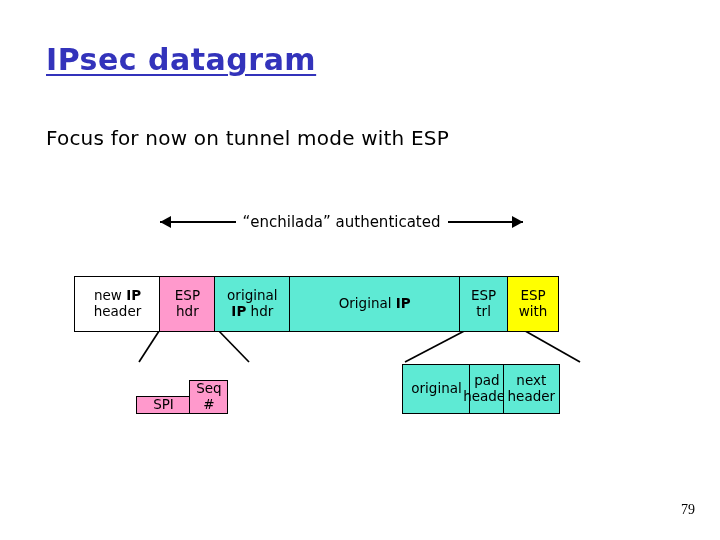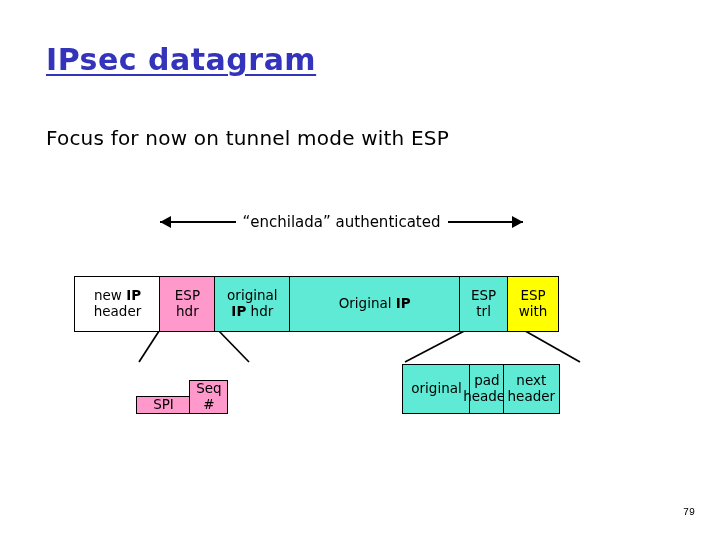--- a/index.html
+++ b/index.html
@@ -134,22 +134,22 @@
     left: 0; top: 0;
     width: 720px; height: 540px;
     pointer-events: none;
   }
 
   
   #page-number {
     position: absolute;
     right: 25px;
     bottom: 22px;
-    font-family: Liberation Mono, monospace;
-    font-size: 10px;
+    font-family: Liberation Serif, serif;
+    font-size: 14px;
     color: #000;
   }
 </style>
 </head>
 <body>
 
 <div id="slide">
 
   <div id="slide-title">IPsec datagram</div>
 

